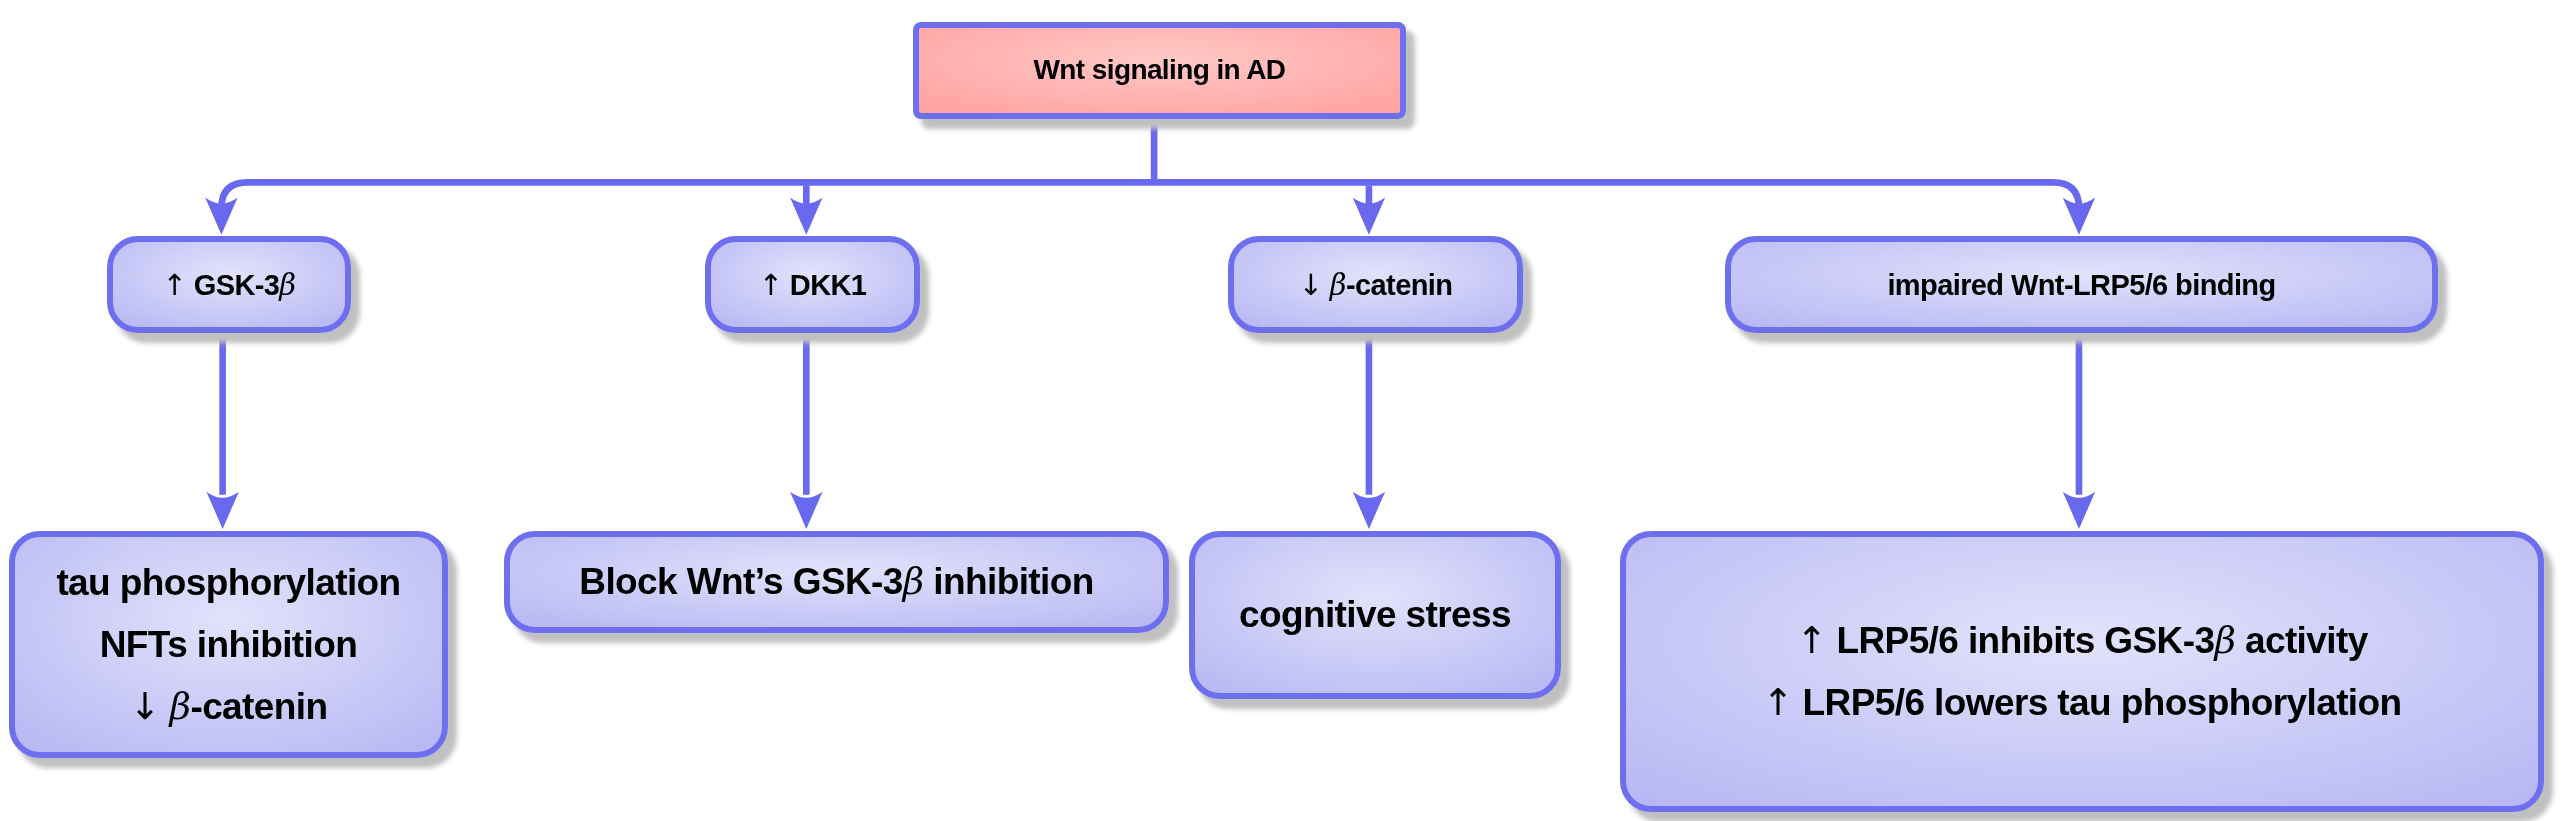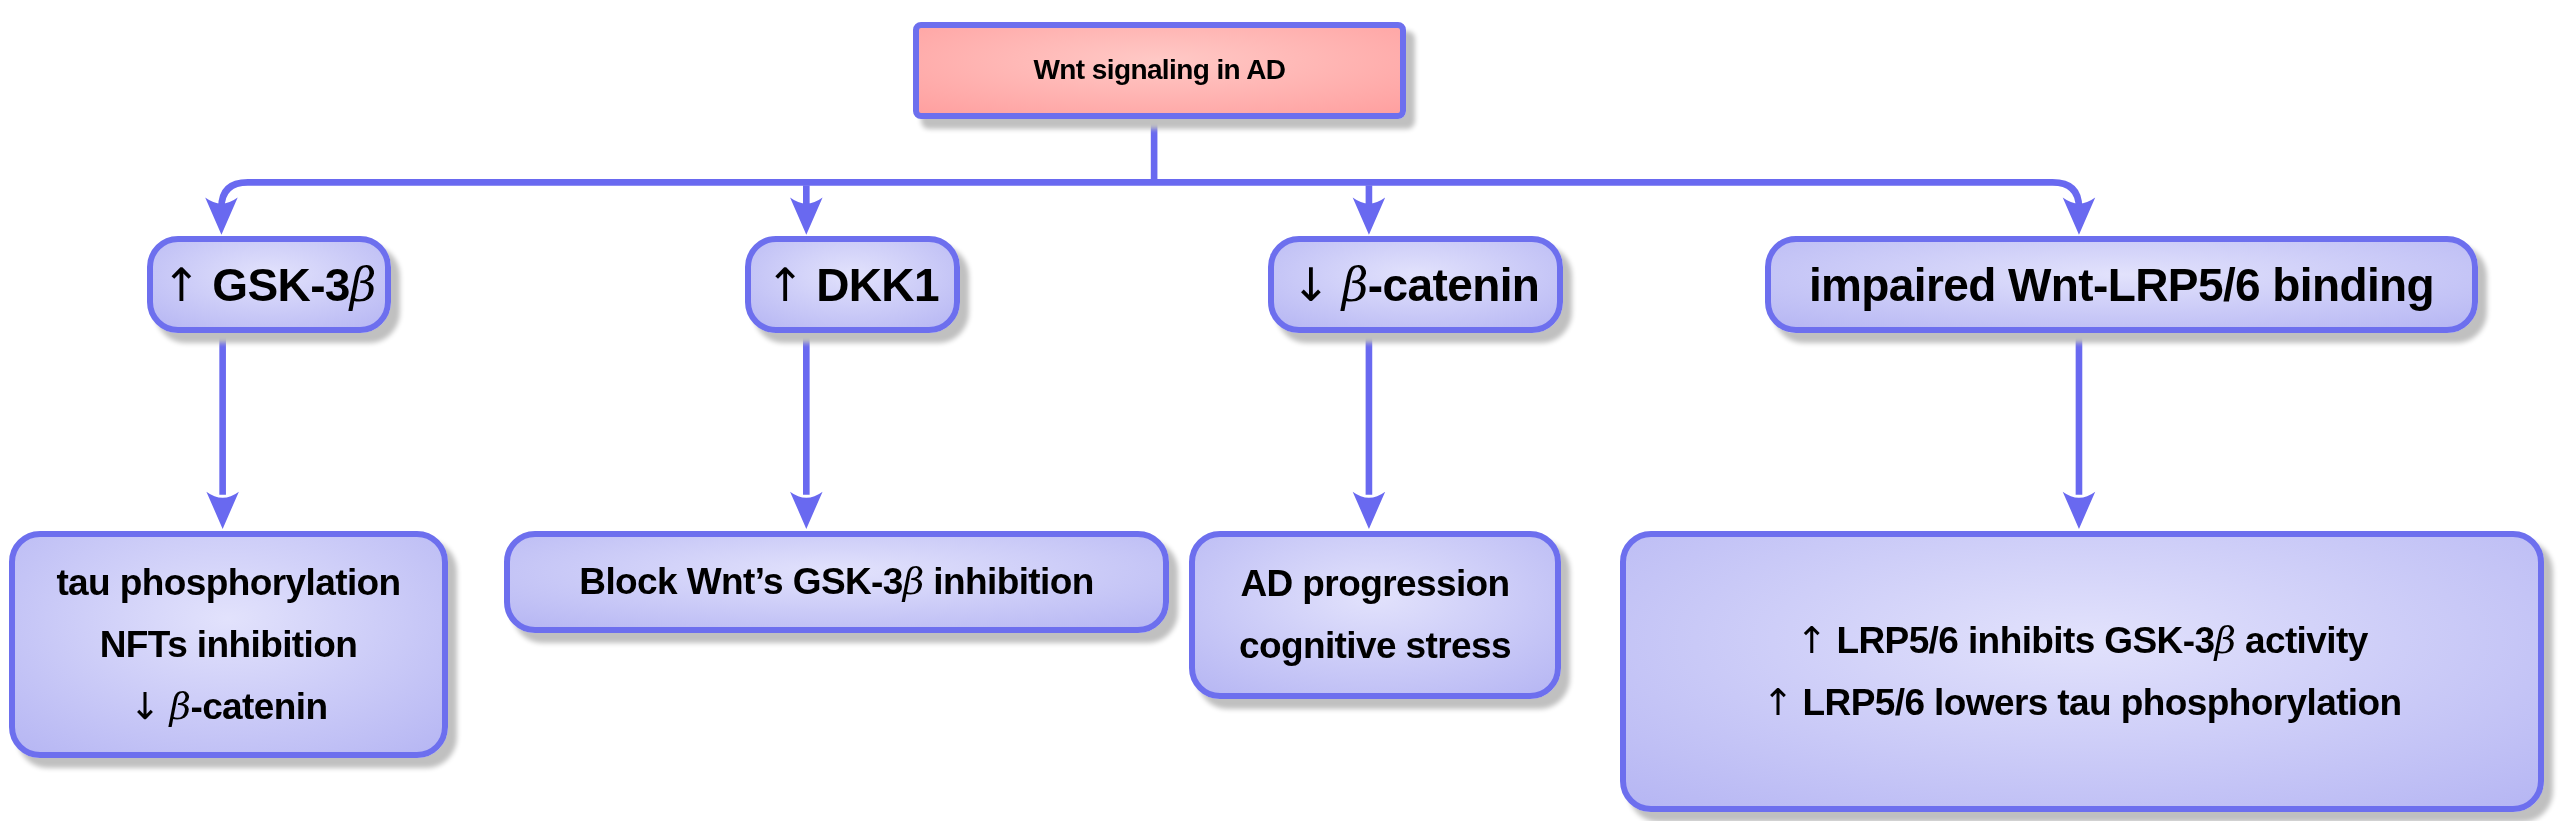--- a/index.html
+++ b/index.html
@@ -26,21 +26,21 @@
     display:flex;flex-direction:column;align-items:center;justify-content:center;
     color:var(--text);font-weight:bold;
     background:radial-gradient(ellipse 85% 95% at 50% 38%, var(--node_center) 0%, var(--node_edge) 100%);
   }
   .node .label{white-space:nowrap;line-height:62px;letter-spacing:-0.6px;text-align:center;}
   .root-node{
     background:radial-gradient(ellipse 85% 95% at 50% 38%, var(--root_center) 0%, var(--root_edge) 100%);
     border-radius:8px;
     font-size:28px;
   }
-  .cause-node{font-size:46px;margin-left:40px;}
+  .cause-node{font-size:29px;}
   .effect-node{font-size:37px;}
   .ud{font-weight:400;font-family:"DejaVu Sans",sans-serif;}
   .beta{font-family:"DejaVu Serif",serif;font-style:italic;font-weight:500;}
   
   #root-box   {left:913px;top:21.7px;  width:481px; height:85px;}
   #cause-0    {left:107px; top:236px; width:232px; height:85px;}
   #cause-1    {left:705px;top:236px; width:203px; height:85px;}
   #cause-2    {left:1228px;top:236px; width:283px; height:85px;}
   #cause-3    {left:1725px;top:236px; width:701px;height:85px;}
   #effect-0   {left:9px;  top:531px; width:427px; height:215px;justify-content:center;}
@@ -96,21 +96,20 @@
 
   <div class="node effect-node" id="effect-0">
     <div class="label">tau phosphorylation</div>
     <div class="label">NFTs inhibition</div>
     <div class="label"><span class="ud">↓</span> <span class="beta">β</span>-catenin</div>
   </div>
   <div class="node effect-node" id="effect-1">
     <div class="label">Block Wnt’s GSK-3<span class="beta">β</span> inhibition</div>
   </div>
   <div class="node effect-node" id="effect-2">
-    <div class="label">AD progression</div>
     <div class="label">cognitive stress</div>
   </div>
   <div class="node effect-node" id="effect-3">
     <div class="label"><span class="ud">↑</span> LRP5/6 inhibits GSK-3<span class="beta">β</span> activity</div>
     <div class="label"><span class="ud">↑</span> LRP5/6 lowers tau phosphorylation</div>
   </div>
 
 </div>
 
 

